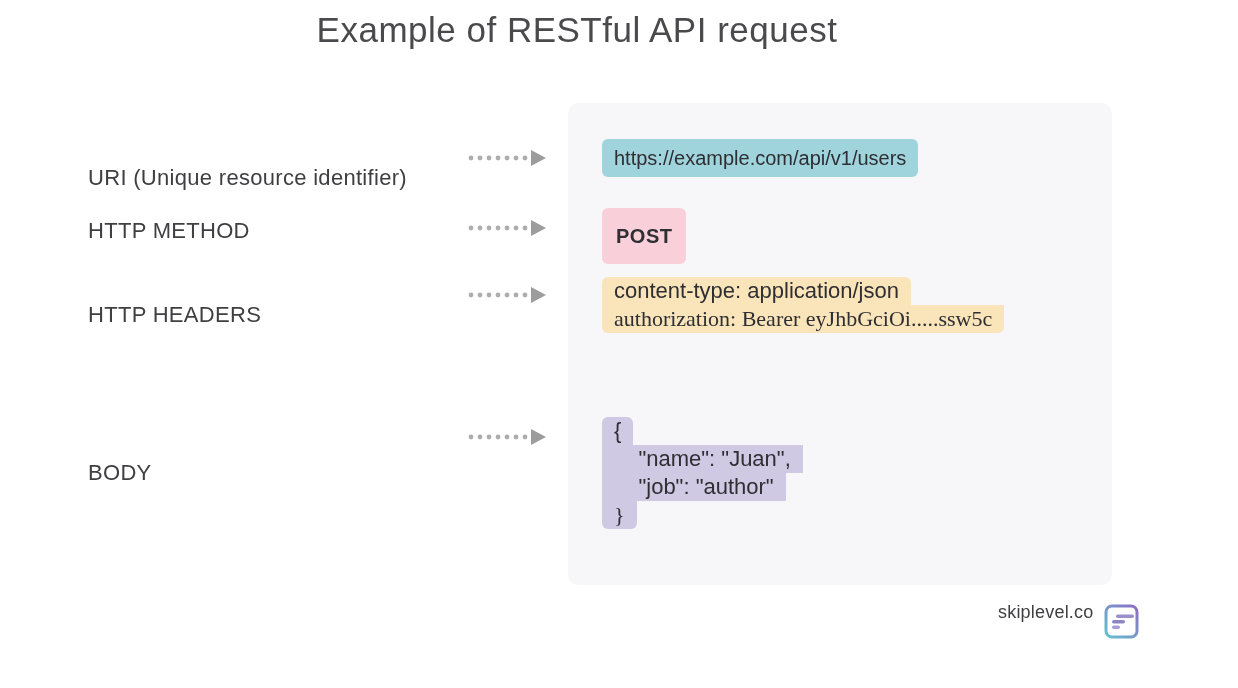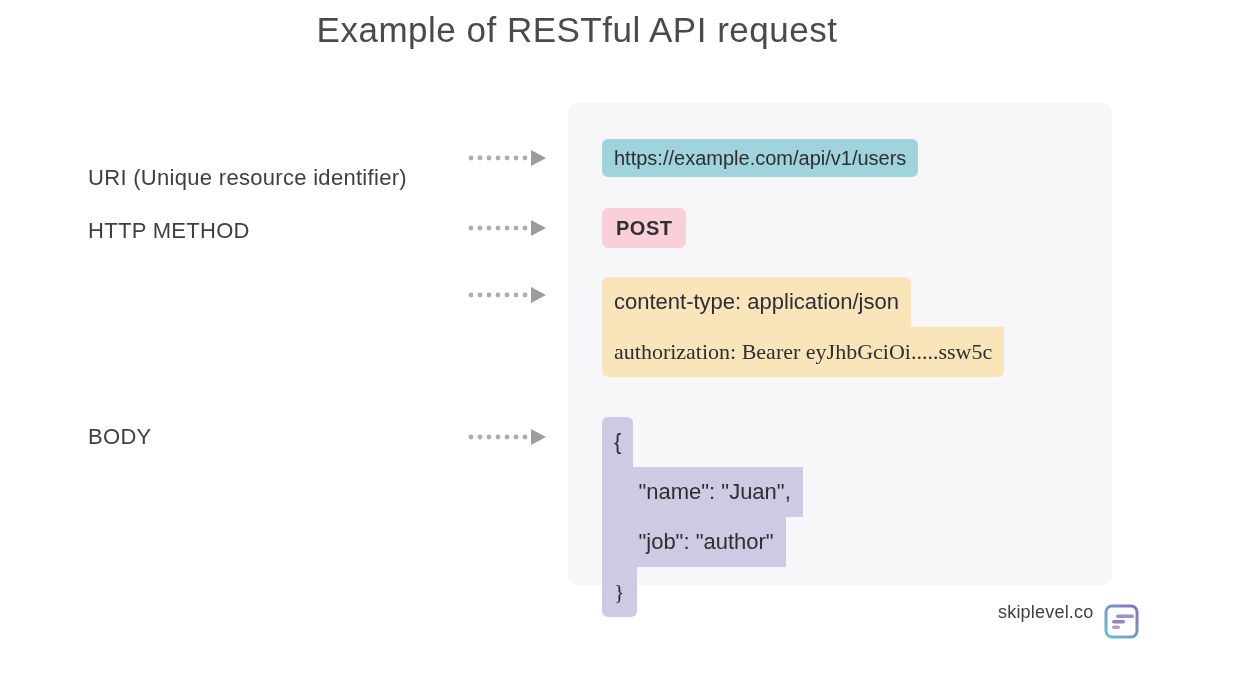--- a/index.html
+++ b/index.html
@@ -53,36 +53,36 @@
     left: 34px;
     display: inline-block;
     font-size: 20px;
     line-height: 24px;
     color: var(--text-dark, #2e2e33);
     padding: 7px 12px;
     border-radius: 6px;
     white-space: nowrap;
   }
   .chip.teal { background: var(--uri-highlight, #9fd4dc); top: 36px; }
-  .chip.pink { background: var(--method-highlight, #f9cfda); top: 105px; font-weight: bold; padding: 8px 14px; letter-spacing: 0.5px; }
+  .chip.pink { background: var(--method-highlight, #f9cfda); top: 105px; font-weight: bold; padding: 16px 14px; letter-spacing: 0.5px; }
   .lines {
     position: absolute;
     left: 34px;
     display: flex;
     flex-direction: column;
     align-items: flex-start;
   }
   .lines.headers { top: 174px; }
   .lines.body { top: 314px; }
   .mark {
     display: inline-block;
     font-size: 22px;
     line-height: 24px;
     color: var(--text-dark, #2e2e33);
-    padding: 13px 12px;
+    padding: 2px 12px;
     white-space: pre;
   }
   .mark.cream { background: var(--headers-highlight, #fae4ba); }
   .mark.lavender { background: var(--body-highlight, #cfc9e4); }
   .mark.first { border-radius: 6px 6px 0 0; }
   .mark.last { border-radius: 0 0 6px 6px; font-family: Liberation Serif, serif; }
   .footer {
     position: absolute;
     left: 998px;
     top: 602px;
@@ -98,21 +98,22 @@
 </style>
 </head>
 <body>
 
 <div class="canvas">
 
   <div class="title">Example of RESTful API request</div>
 
   <div class="row-label" style="top:145px">URI (Unique resource identifier)</div>
   <div class="row-label" style="top:198px">HTTP METHOD</div>
-  <div class="row-label" style="top:404px">BODY</div>
+  <div class="row-label" style="top:282px">HTTP HEADERS</div>
+  <div class="row-label" style="top:440px">BODY</div>
 
   <div class="arrow" style="top:149px">
     <svg width="80" height="18" viewBox="0 0 80 18">
       <g fill="#adadad">
         <circle cx="3" cy="9" r="2.4"></circle>
           <circle cx="12" cy="9" r="2.4"></circle>
           <circle cx="21" cy="9" r="2.4"></circle>
         <circle cx="30" cy="9" r="2.4"></circle>
           <circle cx="39" cy="9" r="2.4"></circle>
           <circle cx="48" cy="9" r="2.4"></circle>

